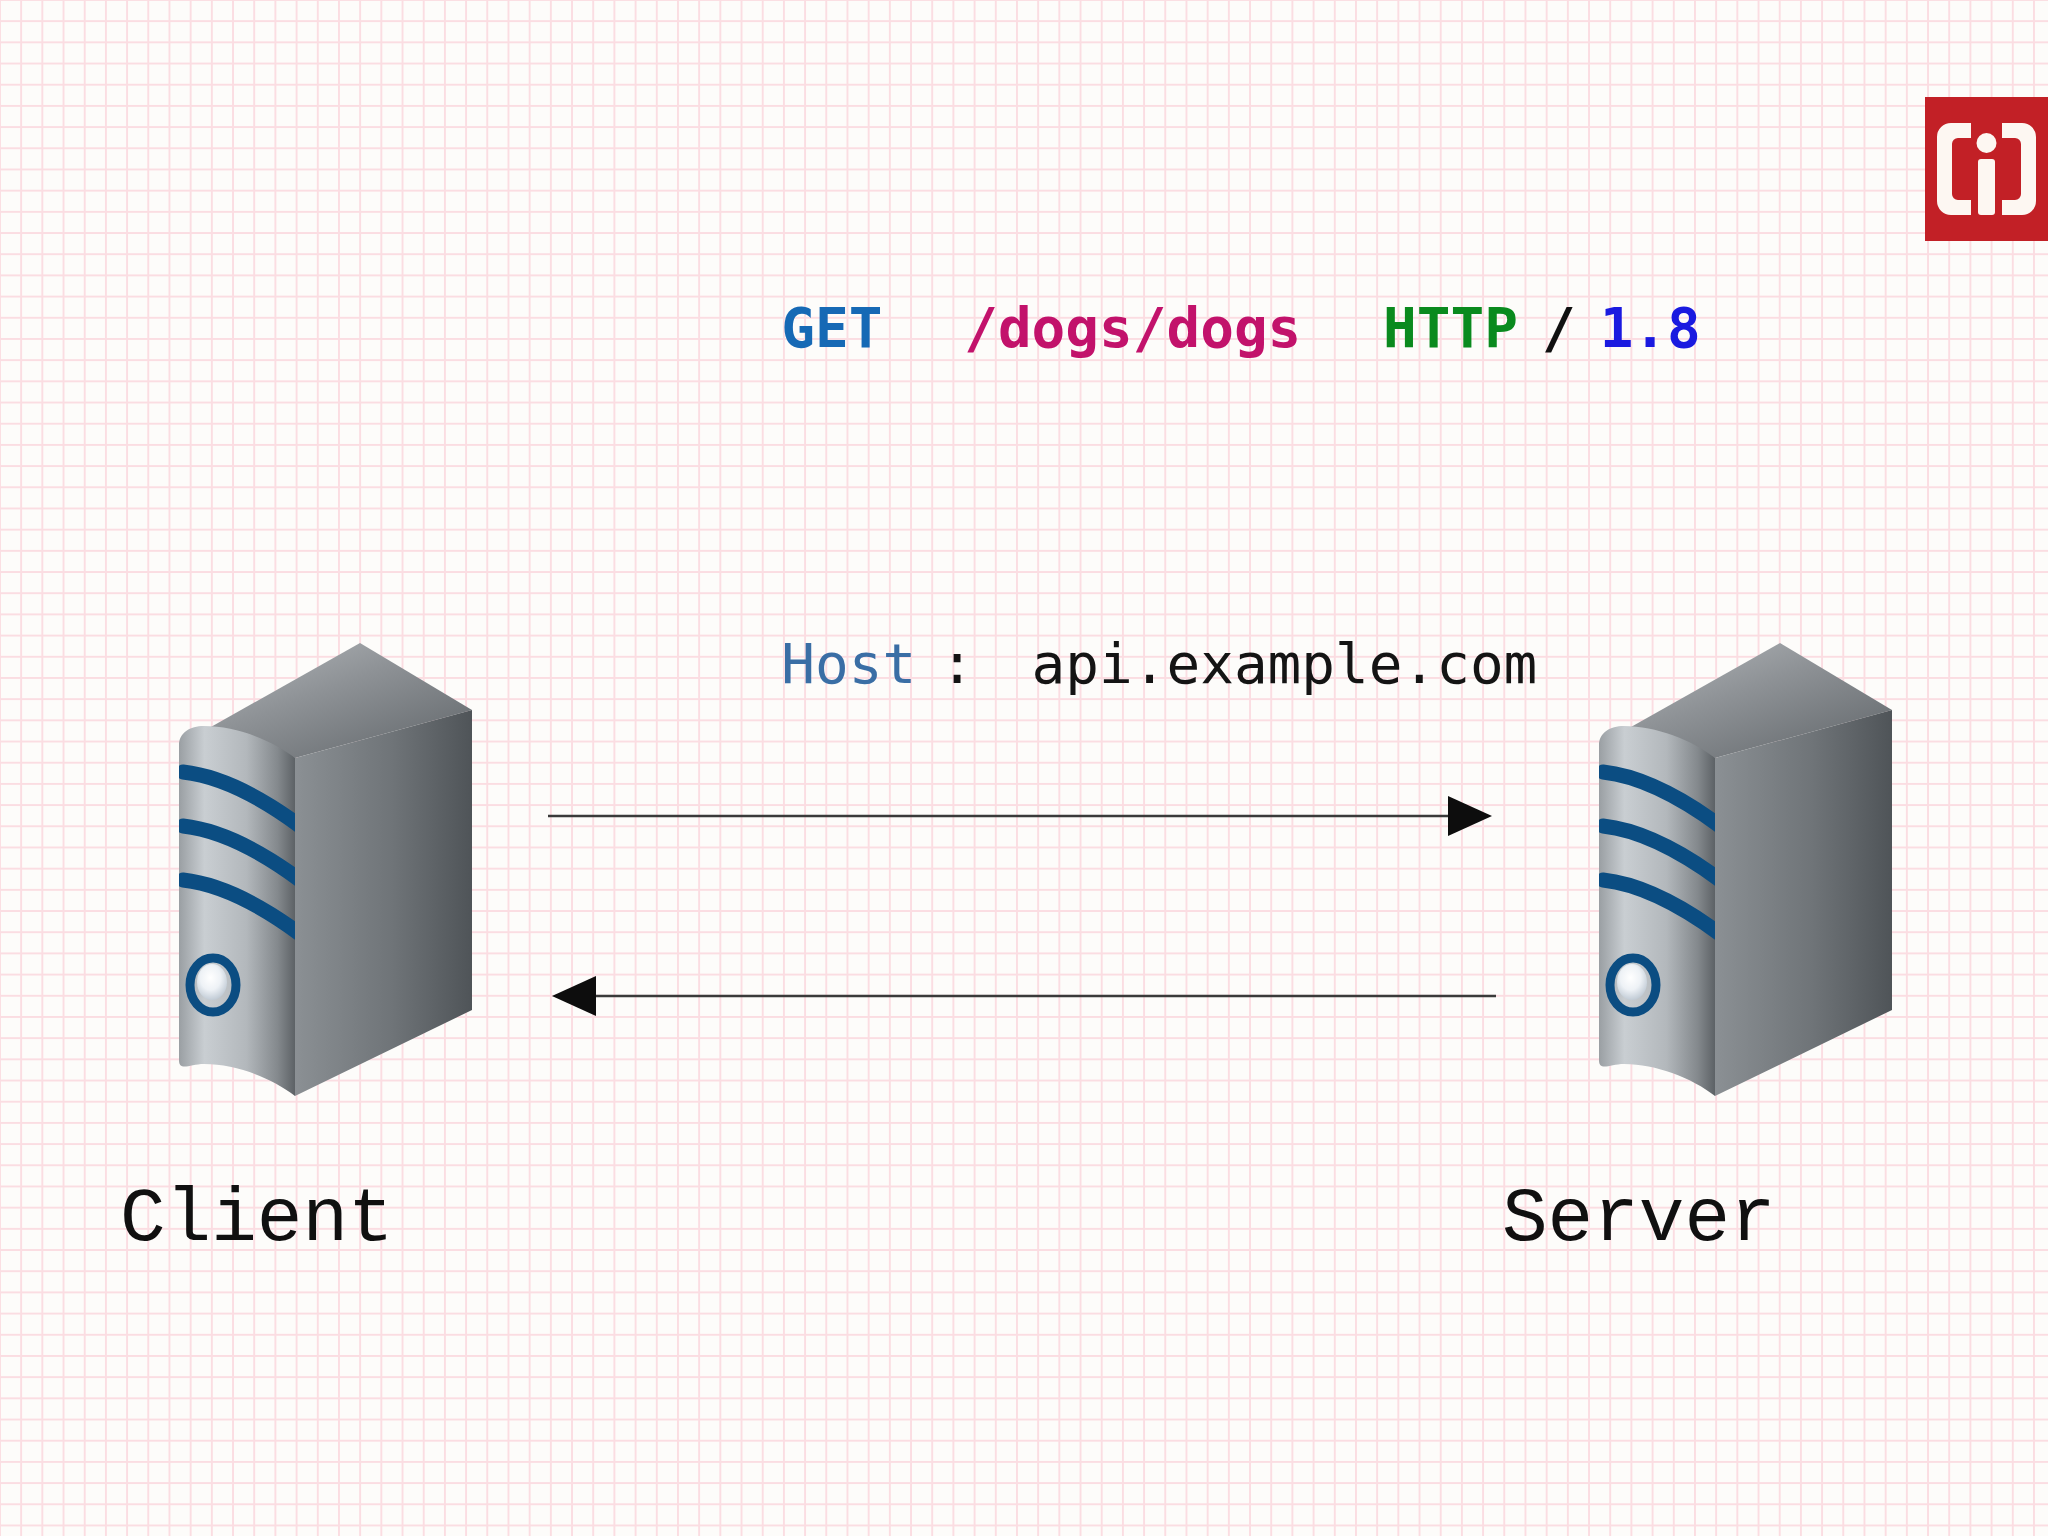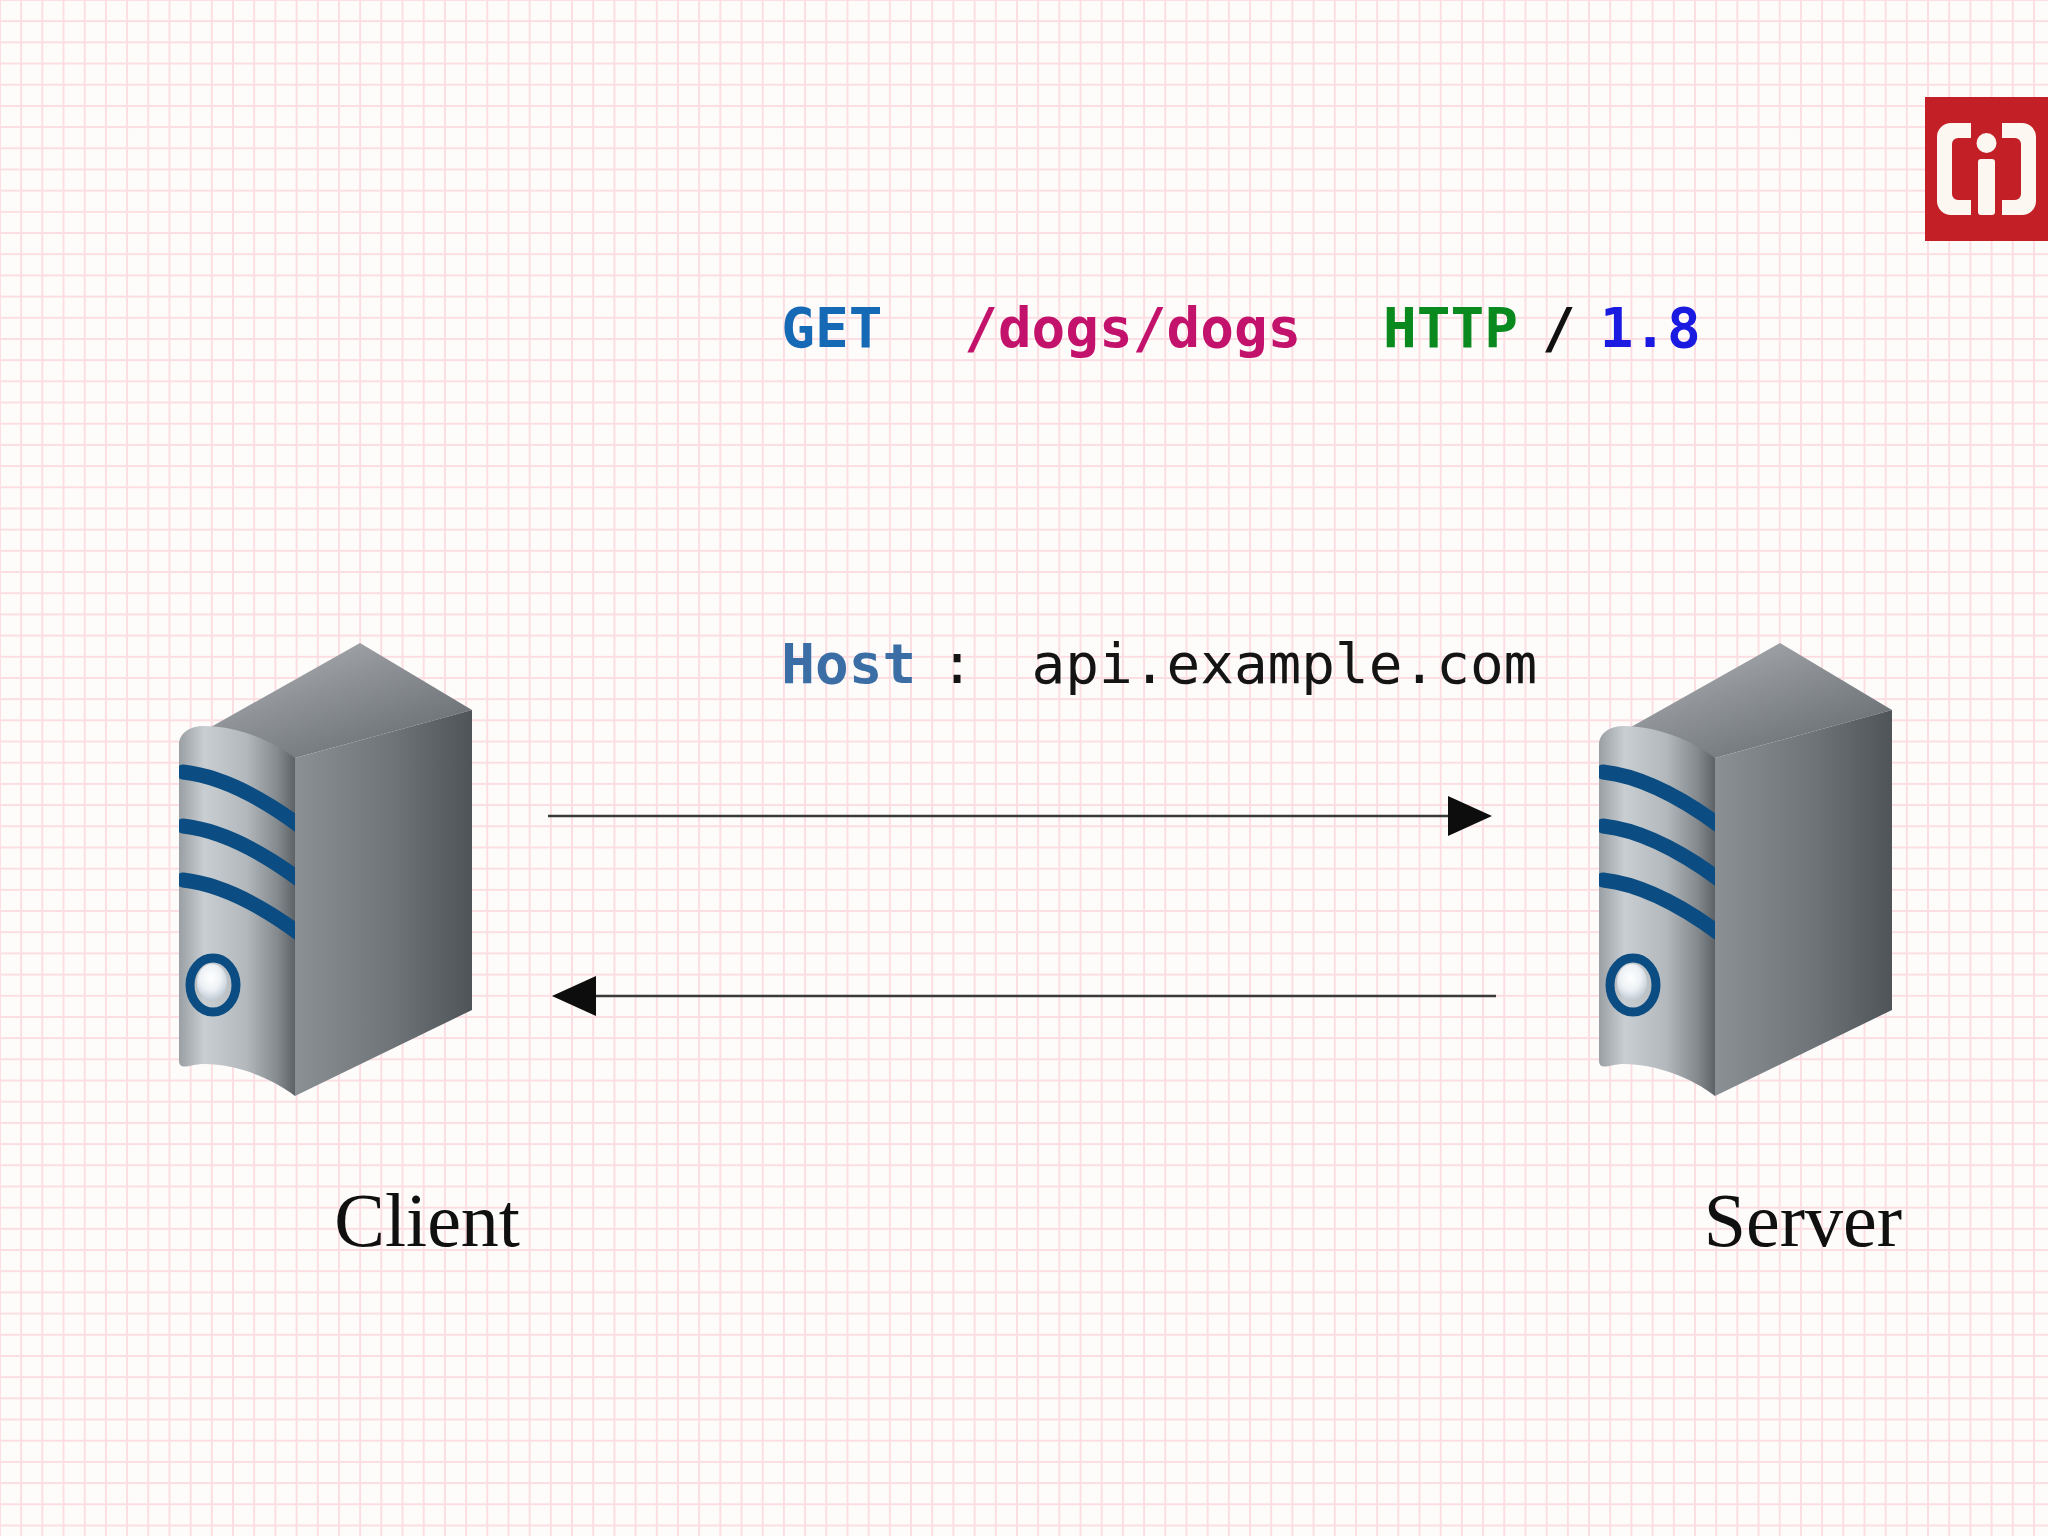--- a/index.html
+++ b/index.html
@@ -36,21 +36,21 @@
     letter-spacing: 0px;
     white-space: pre;
   }
   .http-line.l1 { font-weight: bold; }
   .tok { white-space: pre; margin-left: 24px; }
   .tok-method  { color: #1669b5; }
   .tok-path    { color: #c2126b; }
   .tok-proto   { color: #0a8a1e; }
   .tok-slash   { color: #101010; }
   .tok-version { color: #1a1ae0; }
-  .tok-header  { color: #3a6ea5; font-weight: bold; }
+  .tok-header  { color: #3a6ea5; }
   .tok-plain   { color: #141414; }
 
   
   .badge {
     position: absolute;
     left: 1925px;
     top: 97px;
     width: 123px;
     height: 144px;
     background: #c22026;
@@ -63,24 +63,24 @@
     width: 340px;
     height: 480px;
   }
   .tower.client { left: 150px; top: 630px; }
   .tower.server { left: 1570px; top: 630px; }
   .tower svg { display: block; width: 100%; height: 100%; }
 
   
   .node-label {
     position: absolute;
-    font-family: Liberation Serif, serif;
+    font-family: Liberation Mono, monospace;
     font-size: 76px;
     color: #101010;
-    text-align: right;
+    text-align: left;
     width: 400px;
     line-height: 1;
   }
   .node-label.client { left: 120px; top: 1182px; }
   .node-label.server { left: 1502px; top: 1182px; }
 
   
   .arrows {
     position: absolute;
     left: 0;

